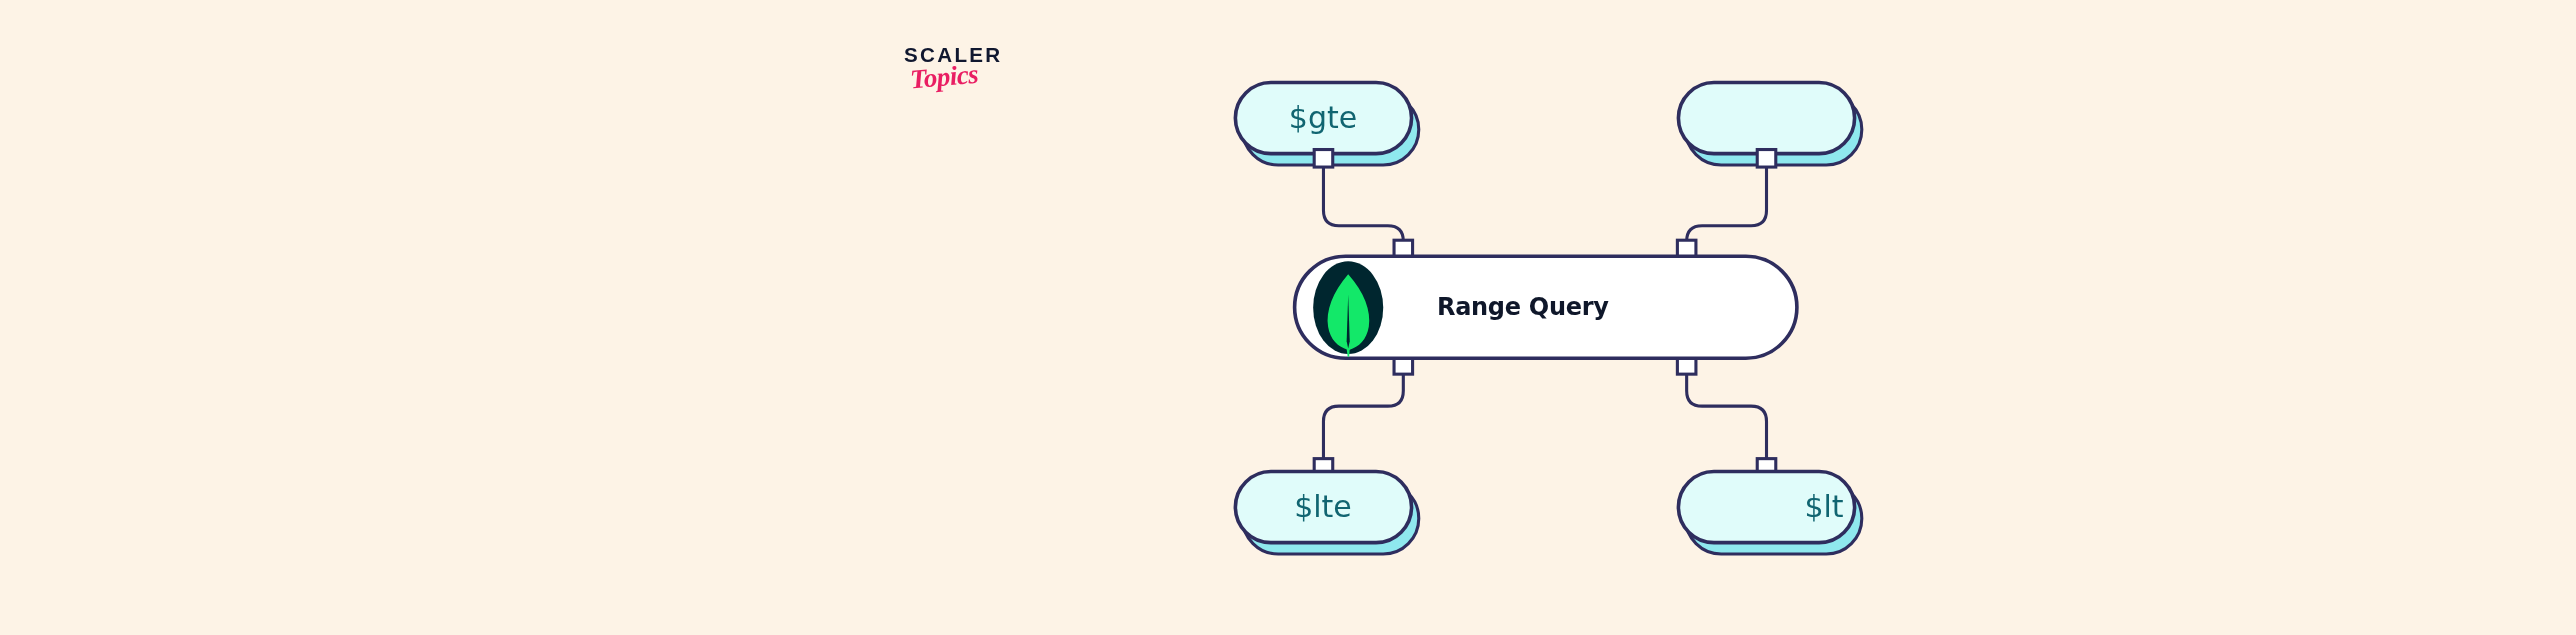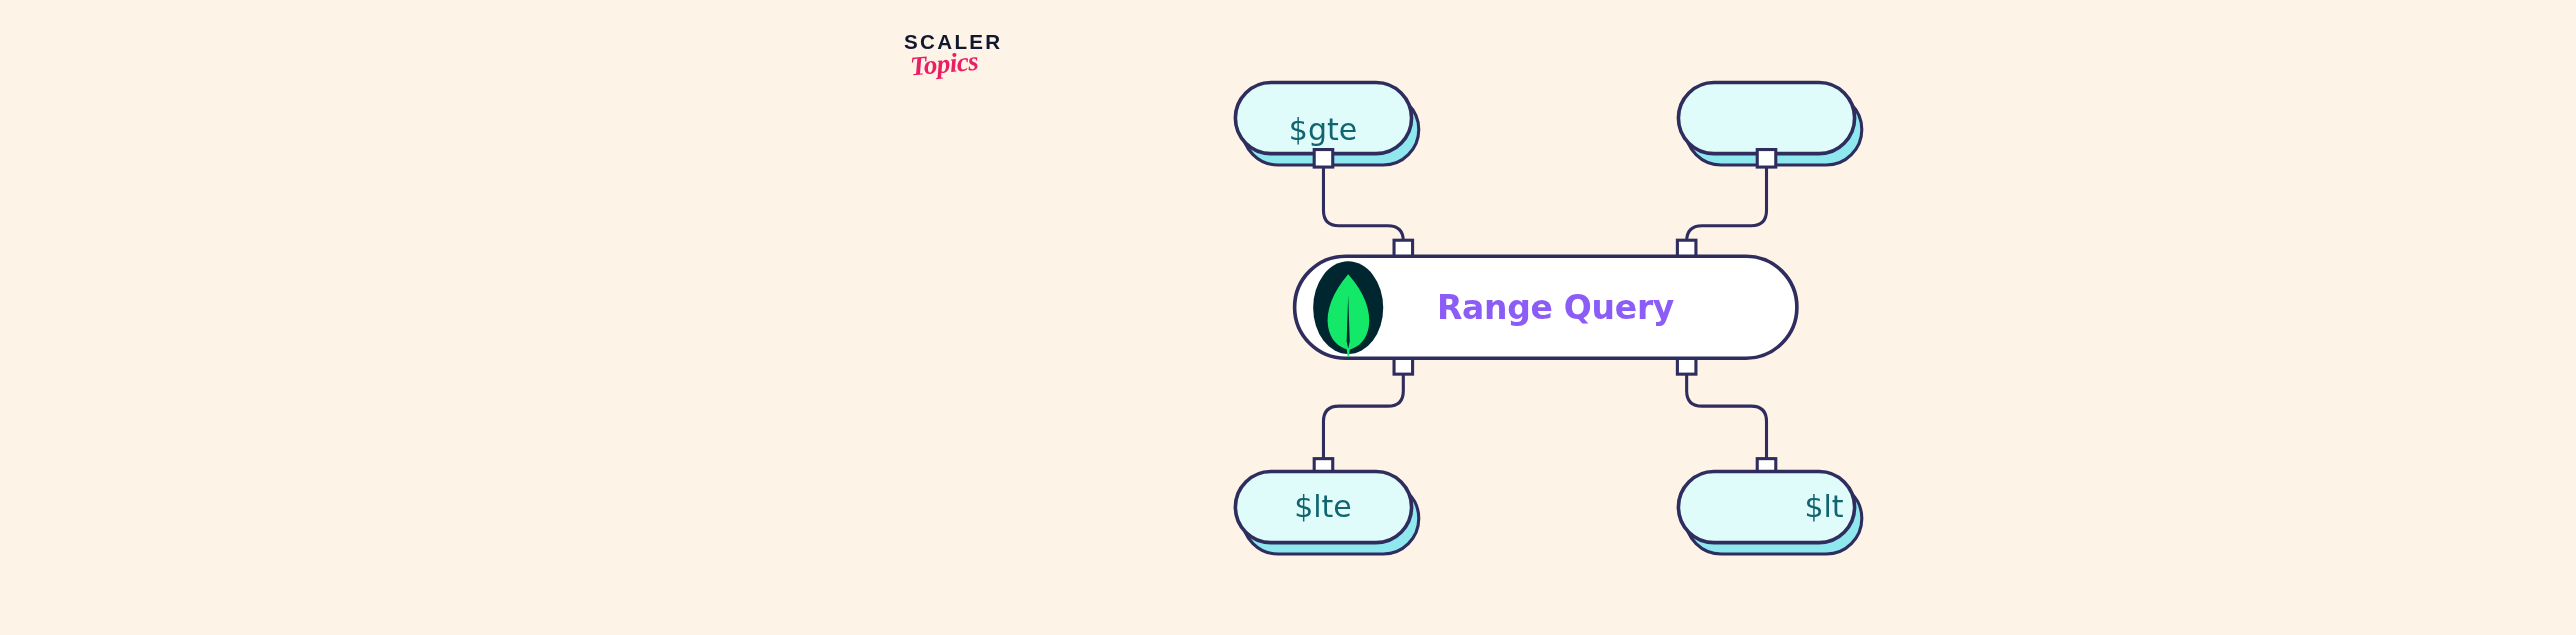--- a/index.html
+++ b/index.html
@@ -19,21 +19,21 @@
     position: absolute;
     left: 0; top: 0;
     width: 3091px;
     height: 636px;
   }
 
   
   #logo {
     position: absolute;
     left: 904px;
-    top: 32px;
+    top: 45px;
     width: 134px;
     height: 67px;
   }
   #logo .logo-scaler {
     font-family: "Liberation Sans", sans-serif;
     font-weight: bold;
     font-size: 20.6px;
     letter-spacing: 2.3px;
     color: #10172F;
     line-height: 1;
@@ -74,24 +74,24 @@
     font-family: "DejaVu Sans", sans-serif;
     font-size: 30px;
     letter-spacing: 0px;
     white-space: nowrap;
     pointer-events: none;
   }
   .center-label {
     position: absolute;
     display: flex;
     align-items: center;
-    color: #8b5cf6;
+    color: #0f172a;
     font-family: "DejaVu Sans", sans-serif;
     font-weight: bold;
-    font-size: 33px;
+    font-size: 24px;
     letter-spacing: -0.3px;
     white-space: nowrap;
     pointer-events: none;
   }
 </style>
 </head>
 <body>
 
 <div id="canvas">
 
@@ -164,21 +164,21 @@
       <rect x="2398" y="915" width="342" height="138" rx="69" ry="69" fill="#E0FCFA" stroke="#2E2D5E" stroke-width="7"></rect>
     </g>
 
     <rect x="3411" y="890" width="36" height="34" fill="#FFFFFF" stroke="#2E2D5E" stroke-width="6"></rect>
     <g>
       <rect x="3272" y="937" width="342" height="138" rx="69" ry="69" fill="#8FE8EE" stroke="#2E2D5E" stroke-width="6"></rect>
       <rect x="3258" y="915" width="342" height="138" rx="69" ry="69" fill="#E0FCFA" stroke="#2E2D5E" stroke-width="7"></rect>
     </g>
   </svg>
 
-  <div class="node-label" style="left:1235px; top:82px; width:176px; height:71px;margin-top:12px;">$gte</div>
+  <div class="node-label" style="left:1235px; top:82px; width:176px; height:71px;">$gte</div>
 
 
   <div class="node-label" style="left:1235px; top:471px; width:176px; height:71px;">$lte</div>
 
   <div class="node-label" style="left:1736px; top:471px; width:176px; height:71px;">$lt</div>
 
   <div class="center-label" style="left:1437px; top:256px; height:102px;">Range Query</div>
 
 </div>
 

